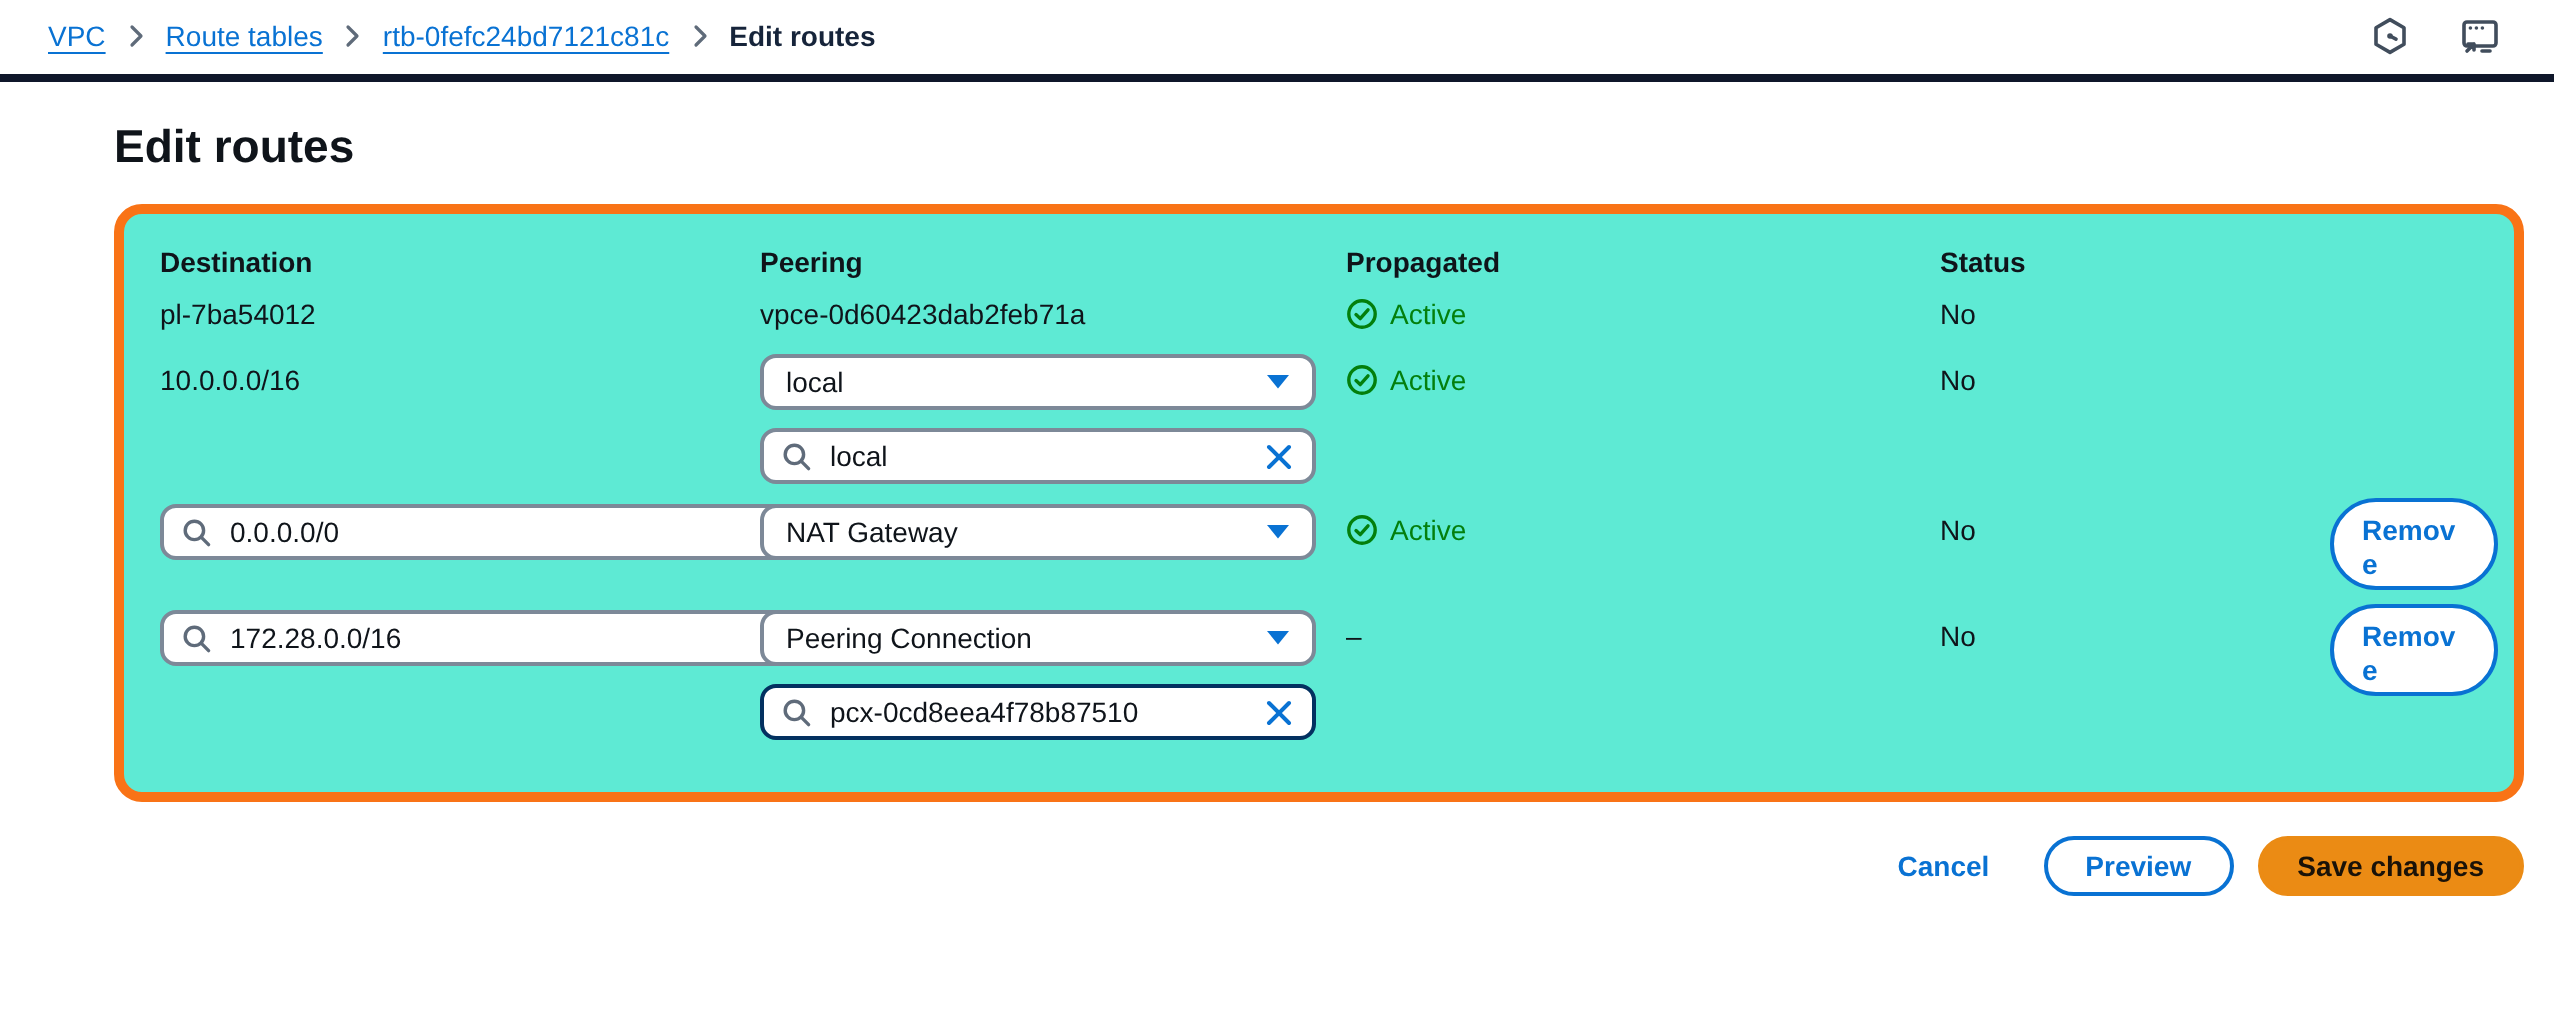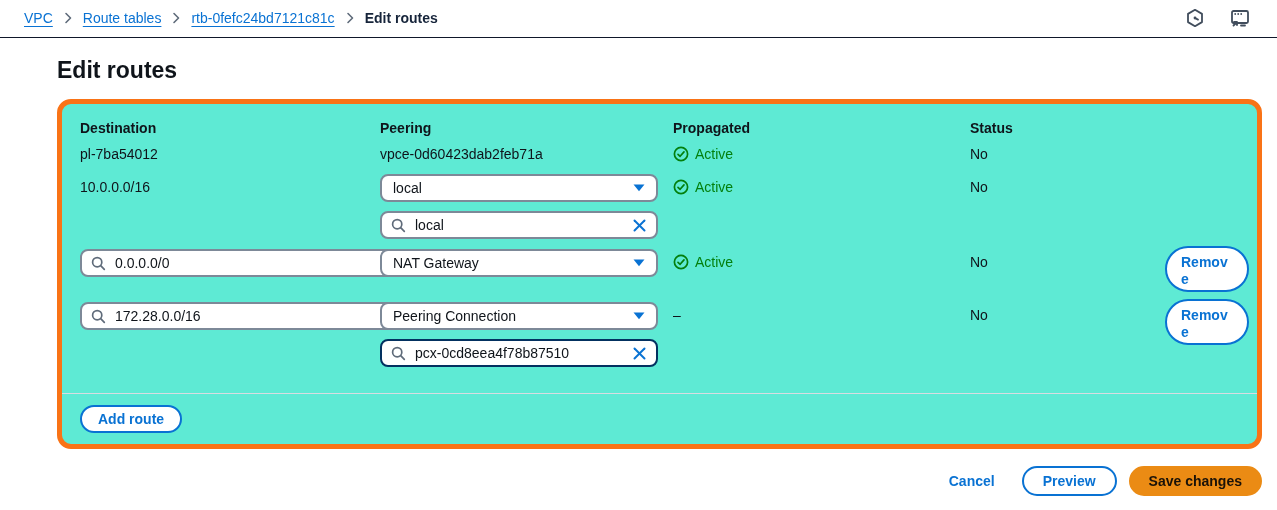--- a/index.html
+++ b/index.html
@@ -5,21 +5,21 @@
   * { box-sizing: border-box; }
   html,body { margin:0; padding:0; }
   body {
     width:1277px; height:510px; background:#ffffff;
     font-family:"Liberation Sans", sans-serif; color:#0f141a; font-size:14px;
     overflow:hidden;
   }
   
   .topbar {
     display:flex; align-items:center; justify-content:space-between;
-    padding:8px 26px 9px 24px; border-bottom:1px solid #0f172a;
+    padding:8px 26px 9px 24px; border-bottom:4px solid #0f172a;
   }
   .crumbs { display:flex; align-items:center; gap:11px; }
   .crumb-link { color:#0972d3; text-decoration:underline; text-underline-offset:3px; cursor:pointer; }
   .crumb-current { font-weight:700; color:#16243a; }
   .sep { display:inline-flex; }
   .top-icons { display:flex; align-items:center; gap:24px; }
   .top-icon { cursor:pointer; display:inline-flex; }
 
   
   .page-title { font-size:23px; font-weight:700; margin:19px 15px 15px 57px; color:#0f141a; }
@@ -290,22 +290,19 @@
       </div>
       <div class="cell-ctrl-text">–</div>
       <div class="cell-ctrl-text">No</div>
       <div>
         <button class="btn btn-outline btn-remove">Remove</button>
       </div>
     </div>
 
   </div>
 
-  <div class="card-footer">
-    <button class="btn btn-outline btn-add">Add route</button>
-  </div>
 </div>
 
 <div class="page-actions">
   <span class="cancel-link">Cancel</span>
   <button class="btn btn-outline btn-preview">Preview</button>
   <button class="btn btn-save">Save changes</button>
 </div>
 
 </body></html>

